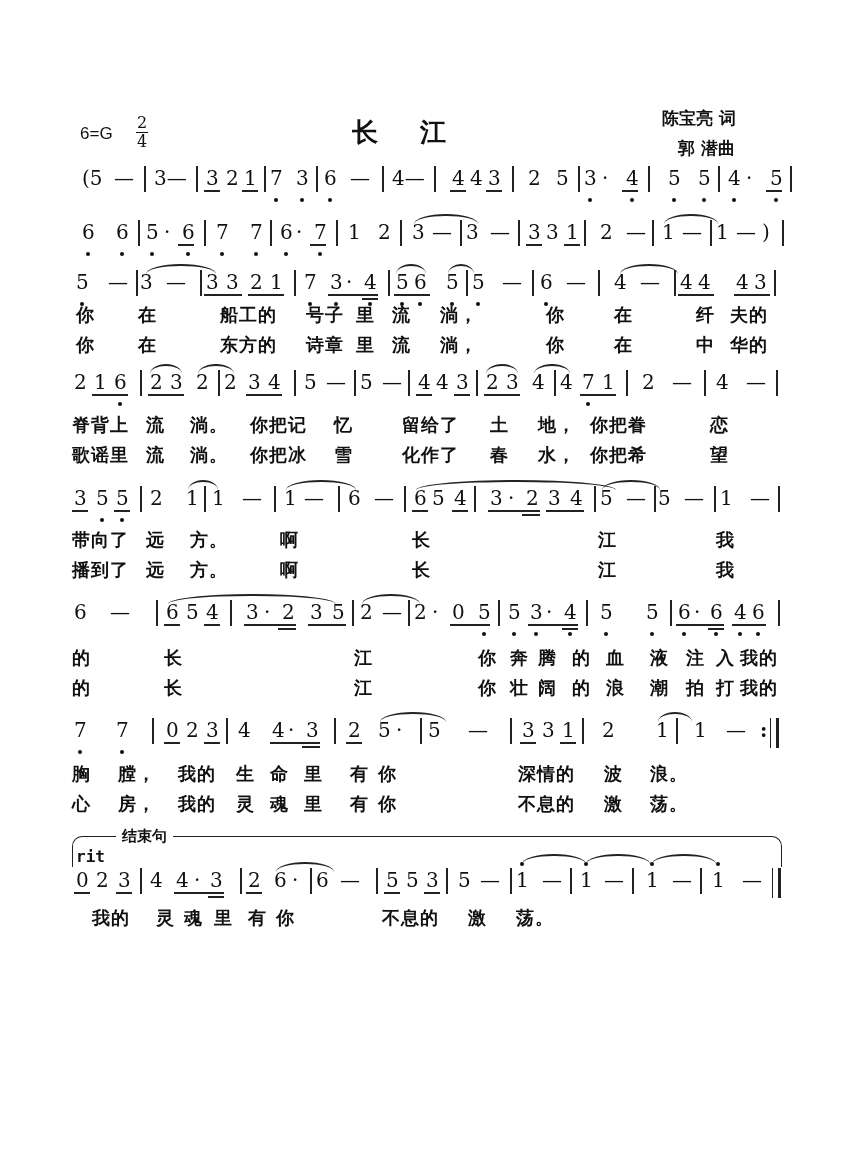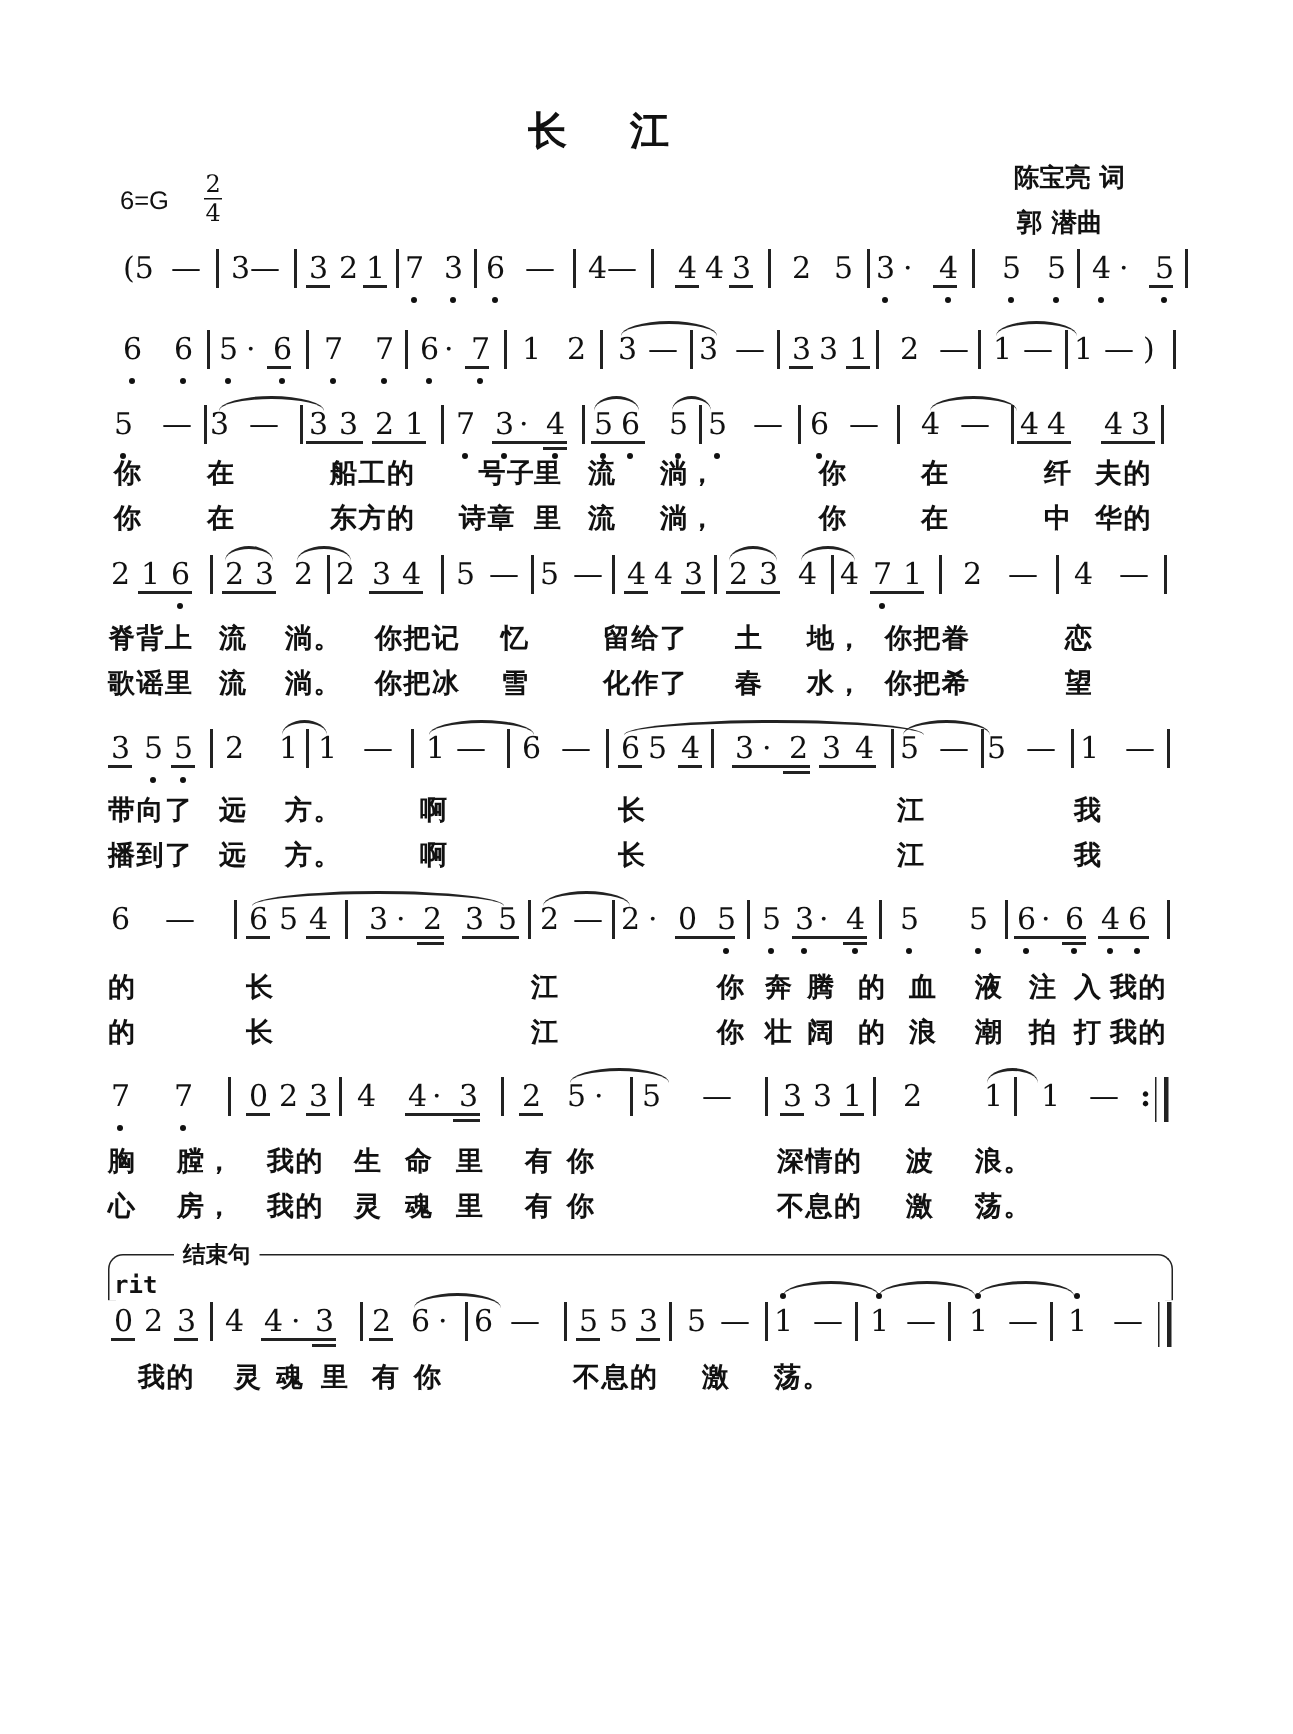--- a/index.html
+++ b/index.html
@@ -1,19 +1,19 @@
 <!DOCTYPE html>
 <html><head>
 <meta charset="utf-8">
 <style>
   html, body { margin:0; padding:0; background:#fff; }
   body { width:862px; height:1156px; position:relative; overflow:hidden;
          font-family:"DejaVu Serif","Liberation Serif",serif; color:#111; }
   .abs { position:absolute; white-space:nowrap; }
-  .title { font-family:"DejaVu Serif",serif; font-size:26px; font-weight:bold; letter-spacing:2px; }
+  .title { font-family:"DejaVu Serif",serif; font-size:26px; font-weight:bold; letter-spacing:2px;margin-top:45px; }
   .title span { display:inline-block; margin-right:40px; }
   .meta { font-family:"Liberation Sans","DejaVu Sans",sans-serif; font-size:17px; }
   .credit { font-family:"DejaVu Sans",sans-serif; font-size:17px; font-weight:bold; }
   .frac { display:inline-block; text-align:center; line-height:18px; font-size:16px; vertical-align:middle; }
   .frac .num { border-bottom:1px solid #111; display:block; padding:0 1px; }
   .row { position:absolute; left:70px; width:720px; height:40px; }
   .note-row { font-family:"DejaVu Serif","Liberation Serif",serif; font-size:20px; }
   .tok { position:absolute; top:0; }
   .lyr { position:absolute; font-family:"DejaVu Sans",sans-serif; font-size:18px; font-weight:bold; letter-spacing:1px; }
   .bar { position:absolute; width:1.5px; background:#222; height:26px; top:0; }
@@ -30,21 +30,21 @@
 </head>
 <body>
 
 <div class="abs title" style="left:352px;top:70px;">
   <span>长</span><span>江</span>
 </div>
 <div class="abs meta" style="left:80px;top:124px;">6=G</div>
 <div class="abs" style="left:136px;top:114px;">
   <span class="frac"><span class="num">2</span><span>4</span></span>
 </div>
-<div class="abs credit" style="left:676px;top:107px;">陈宝亮 词</div>
+<div class="abs credit" style="left:662px;top:107px;">陈宝亮 词</div>
 <div class="abs credit" style="left:678px;top:137px;">郭  潜曲</div>
 
 <div class="row note-row" style="top:166px;">
   <span class="tok" style="left:12px">(5</span>
   <span class="tok" style="left:44px">—</span>
   <div class="bar" style="left:74px"></div>
   <span class="tok" style="left:84px">3—</span>
   <div class="bar" style="left:126px"></div>
   <span class="tok" style="left:136px">3</span>
   <span class="tok" style="left:156px">2</span>
@@ -200,21 +200,21 @@
   <span class="tok" style="left:666px">4</span>
   <span class="tok" style="left:684px">3</span>
   <div class="ul" style="left:608px;top:24px;width:36px"></div>
   <div class="ul" style="left:664px;top:24px;width:36px"></div>
   <div class="bar" style="left:704px"></div>
 </div>
 <div class="lyr" style="left:76px;top:303px;width:720px;height:22px;">
   <span class="abs" style="left:0">你</span>
   <span class="abs" style="left:62px">在</span>
   <span class="abs" style="left:144px">船工的</span>
-  <span class="abs" style="left:243px">号子</span>
+  <span class="abs" style="left:230px">号子</span>
   <span class="abs" style="left:280px">里</span>
   <span class="abs" style="left:316px">流</span>
   <span class="abs" style="left:364px">淌，</span>
   <span class="abs" style="left:470px">你</span>
   <span class="abs" style="left:538px">在</span>
   <span class="abs" style="left:620px">纤</span>
   <span class="abs" style="left:654px">夫的</span>
 </div>
 <div class="lyr" style="left:76px;top:333px;width:720px;height:22px;">
   <span class="abs" style="left:0">你</span>

